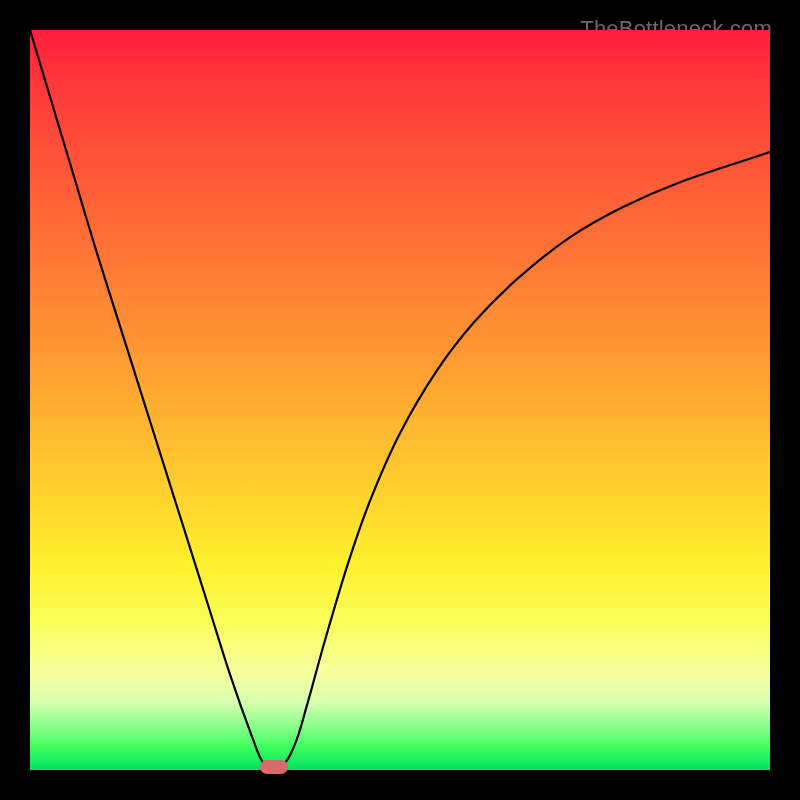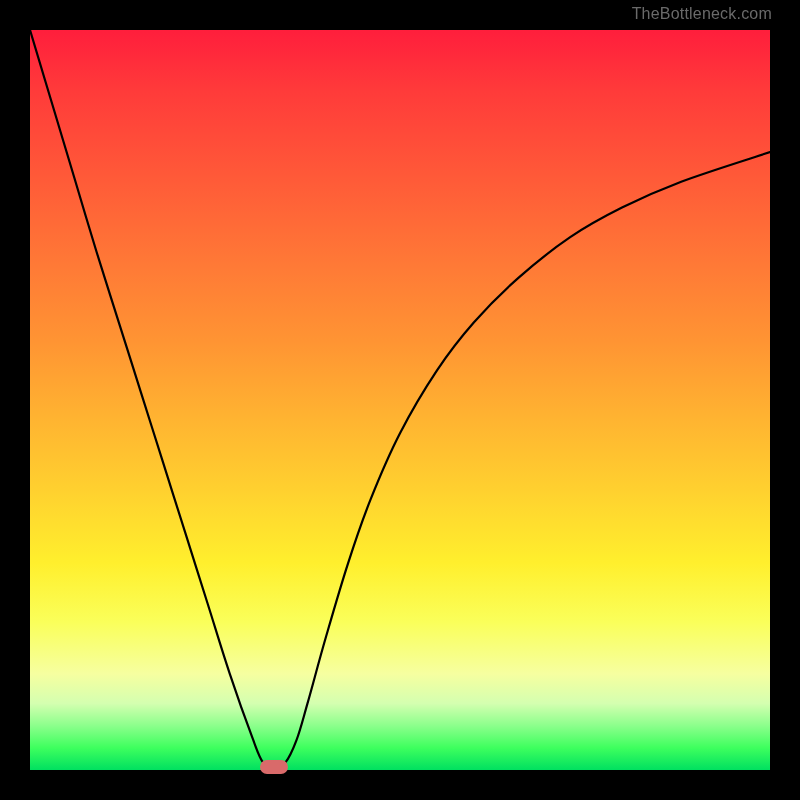--- a/index.html
+++ b/index.html
@@ -38,24 +38,24 @@
       #3eff5e 97%,
       #00e060 100%
     );
   }
   .curve-layer {
     position: absolute;
     inset: 0;
   }
   .watermark {
     position: absolute;
-    top: 5px;
+    top: 16px;
     right: 28px;
     font-family: Arial, Helvetica, sans-serif;
-    font-size: 16px;
+    font-size: 22px;
     font-weight: 500;
     color: #6a6a6a;
     letter-spacing: 0.2px;
   }
   .marker {
     position: absolute;
     width: 28px;
     height: 14px;
     border-radius: 7px;
     transform: translate(-50%, -50%);

